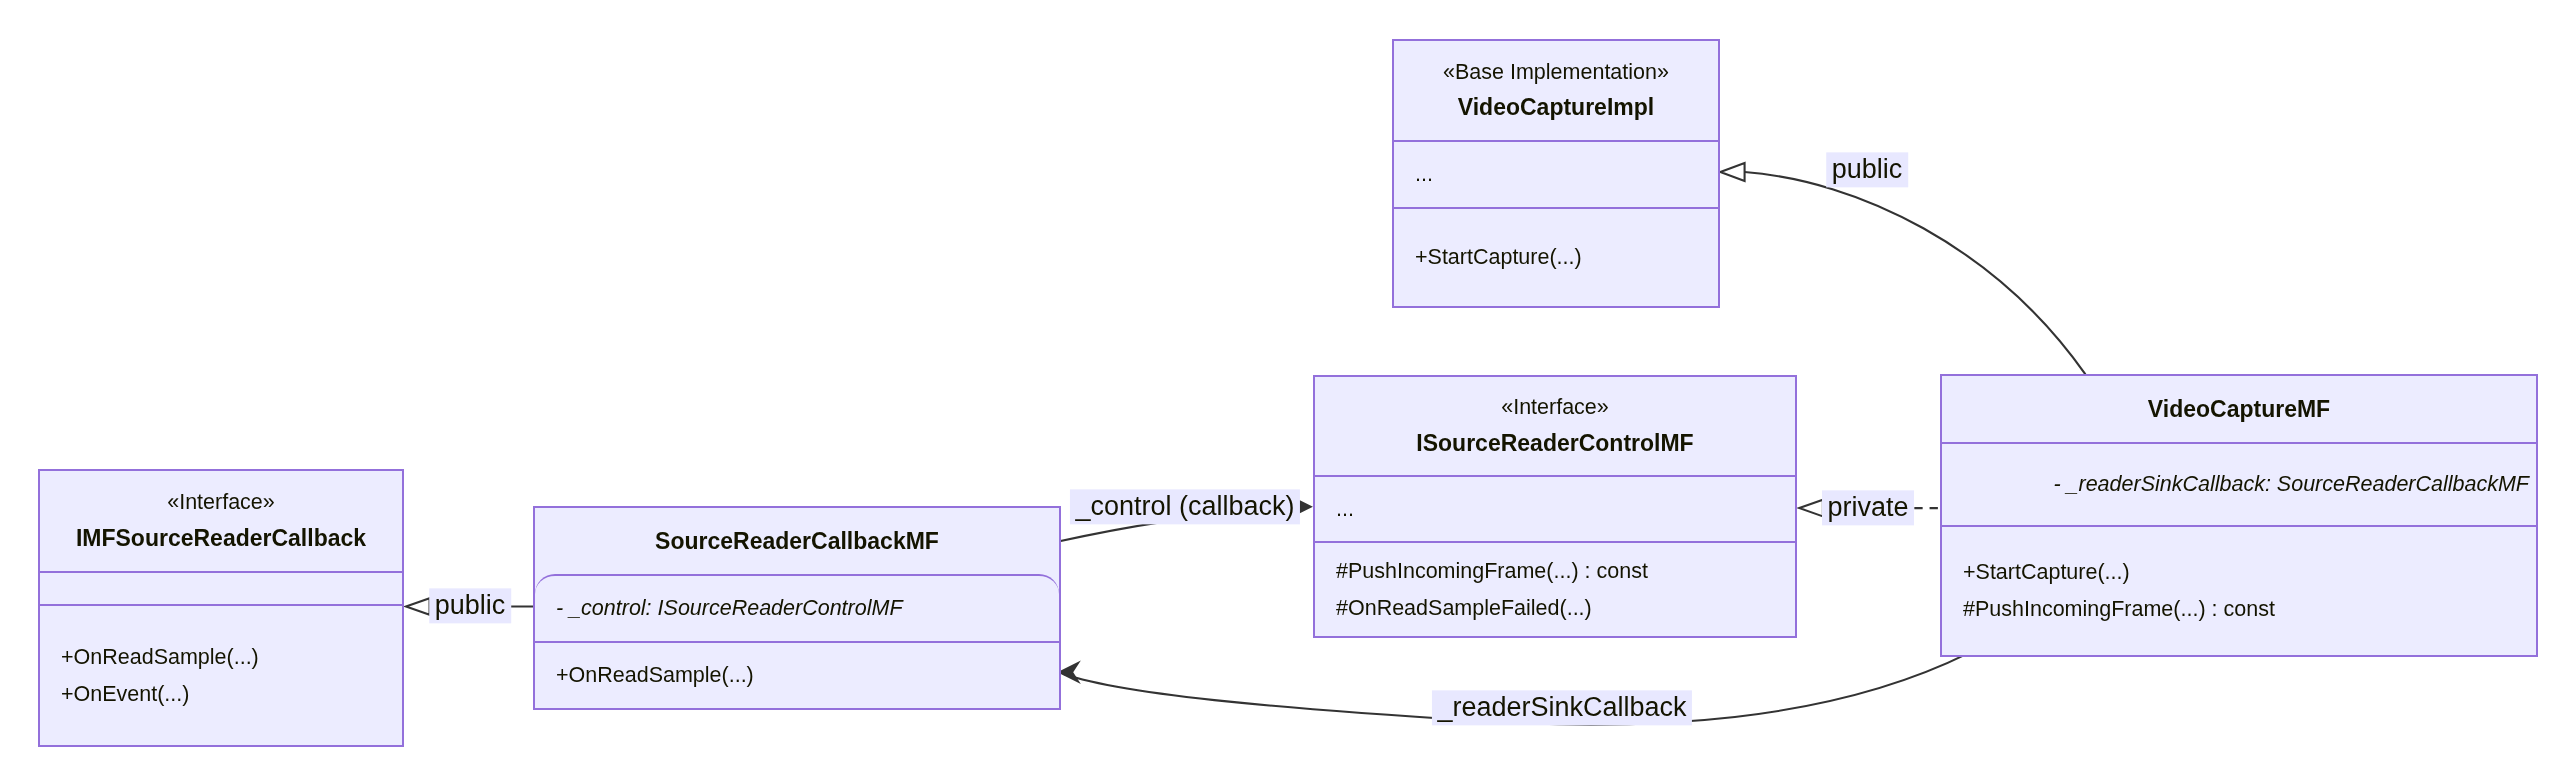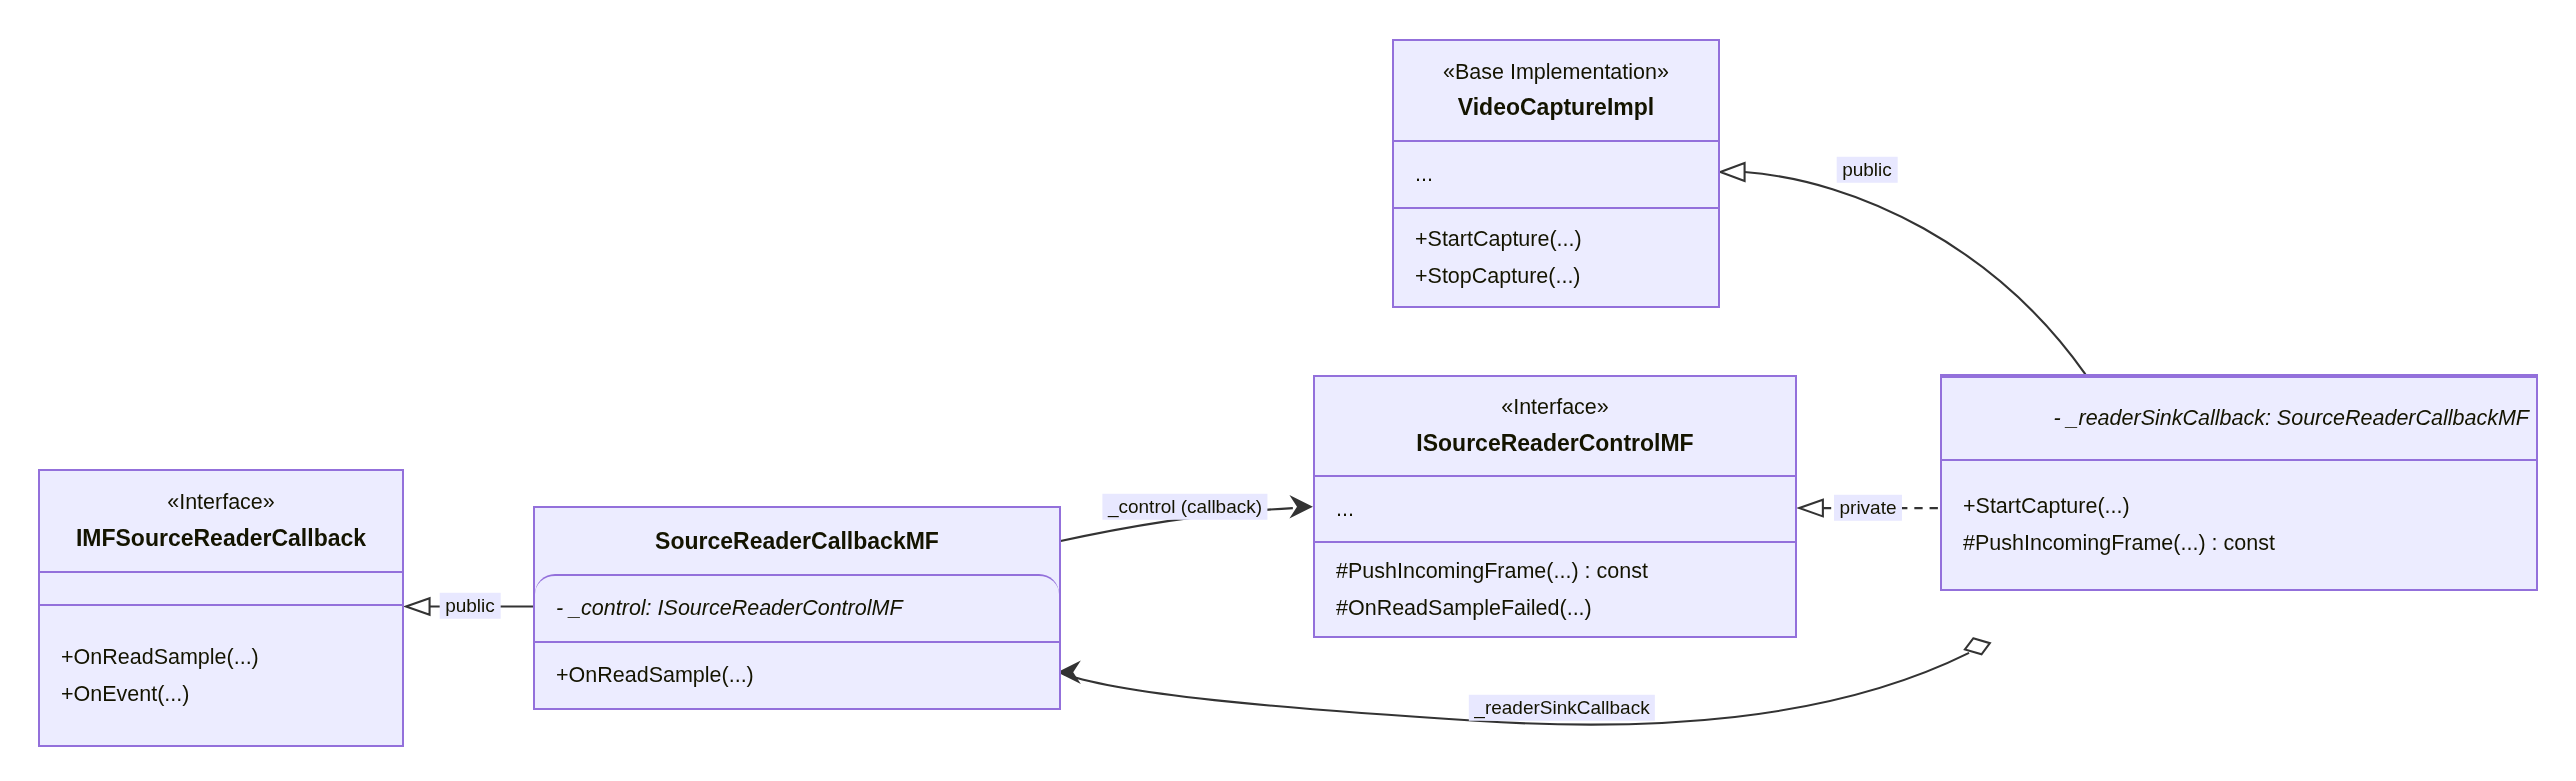--- a/index.html
+++ b/index.html
@@ -63,21 +63,21 @@
   #box-imfsourcereadercallback { left: 38px;   top: 469px; width: 366px; }
   #box-imfsourcereadercallback .box-title   { height: 100px; }
   #box-imfsourcereadercallback .box-attrs   { height: 33px; }
   #box-imfsourcereadercallback .box-methods { height: 141px; }
 
   .edge-label {
     position: absolute;
     transform: translate(-50%, -50%);
     background: #E8E8FF;
     padding: 2.8px 5.5px;
-    font-size: 19px;
+    font-size: 27px;
     white-space: nowrap;
     line-height: 1.1;
   }
   #label-top-public        { left: 1867px; top: 170px; }
   #label-private           { left: 1868px; top: 508px; }
   #label-left-public       { left: 470px;  top: 606px; }
   #label-control           { left: 1185px; top: 507px; }
   #label-readersinkcallback{ left: 1562px; top: 708px; }
 </style>
 </head>
@@ -122,39 +122,42 @@
   <div class="class-box" id="box-videocaptureimpl">
     <div class="box-title">
       <div class="stereotype">«Base Implementation»</div>
       <div class="class-name">VideoCaptureImpl</div>
     </div>
     <div class="box-attrs">
       <div class="member-row">...</div>
     </div>
     <div class="box-methods">
       <div class="member-row">+StartCapture(...)</div>
-      <div class="member-row">+StopCapture(...)</div>
     </div>
   </div>
 
   <div class="class-box" id="box-isourcereadercontrolmf">
     <div class="box-title">
       <div class="stereotype">«Interface»</div>
       <div class="class-name">ISourceReaderControlMF</div>
     </div>
     <div class="box-attrs">
       <div class="member-row">...</div>
     </div>
     <div class="box-methods">
       <div class="member-row">#PushIncomingFrame(...) : const</div>
       <div class="member-row">#OnReadSampleFailed(...)</div>
     </div>
   </div>
 
   <div class="class-box" id="box-videocapturemf">
+    <div class="box-title">
+
+      <div class="class-name">VideoCaptureMF</div>
+    </div>
     <div class="box-attrs">
       <div class="member-row italic">- _readerSinkCallback: SourceReaderCallbackMF</div>
     </div>
     <div class="box-methods">
       <div class="member-row">+StartCapture(...)</div>
       <div class="member-row">#PushIncomingFrame(...) : const</div>
     </div>
   </div>
 
   <div class="class-box" id="box-sourcereadercallbackmf">

